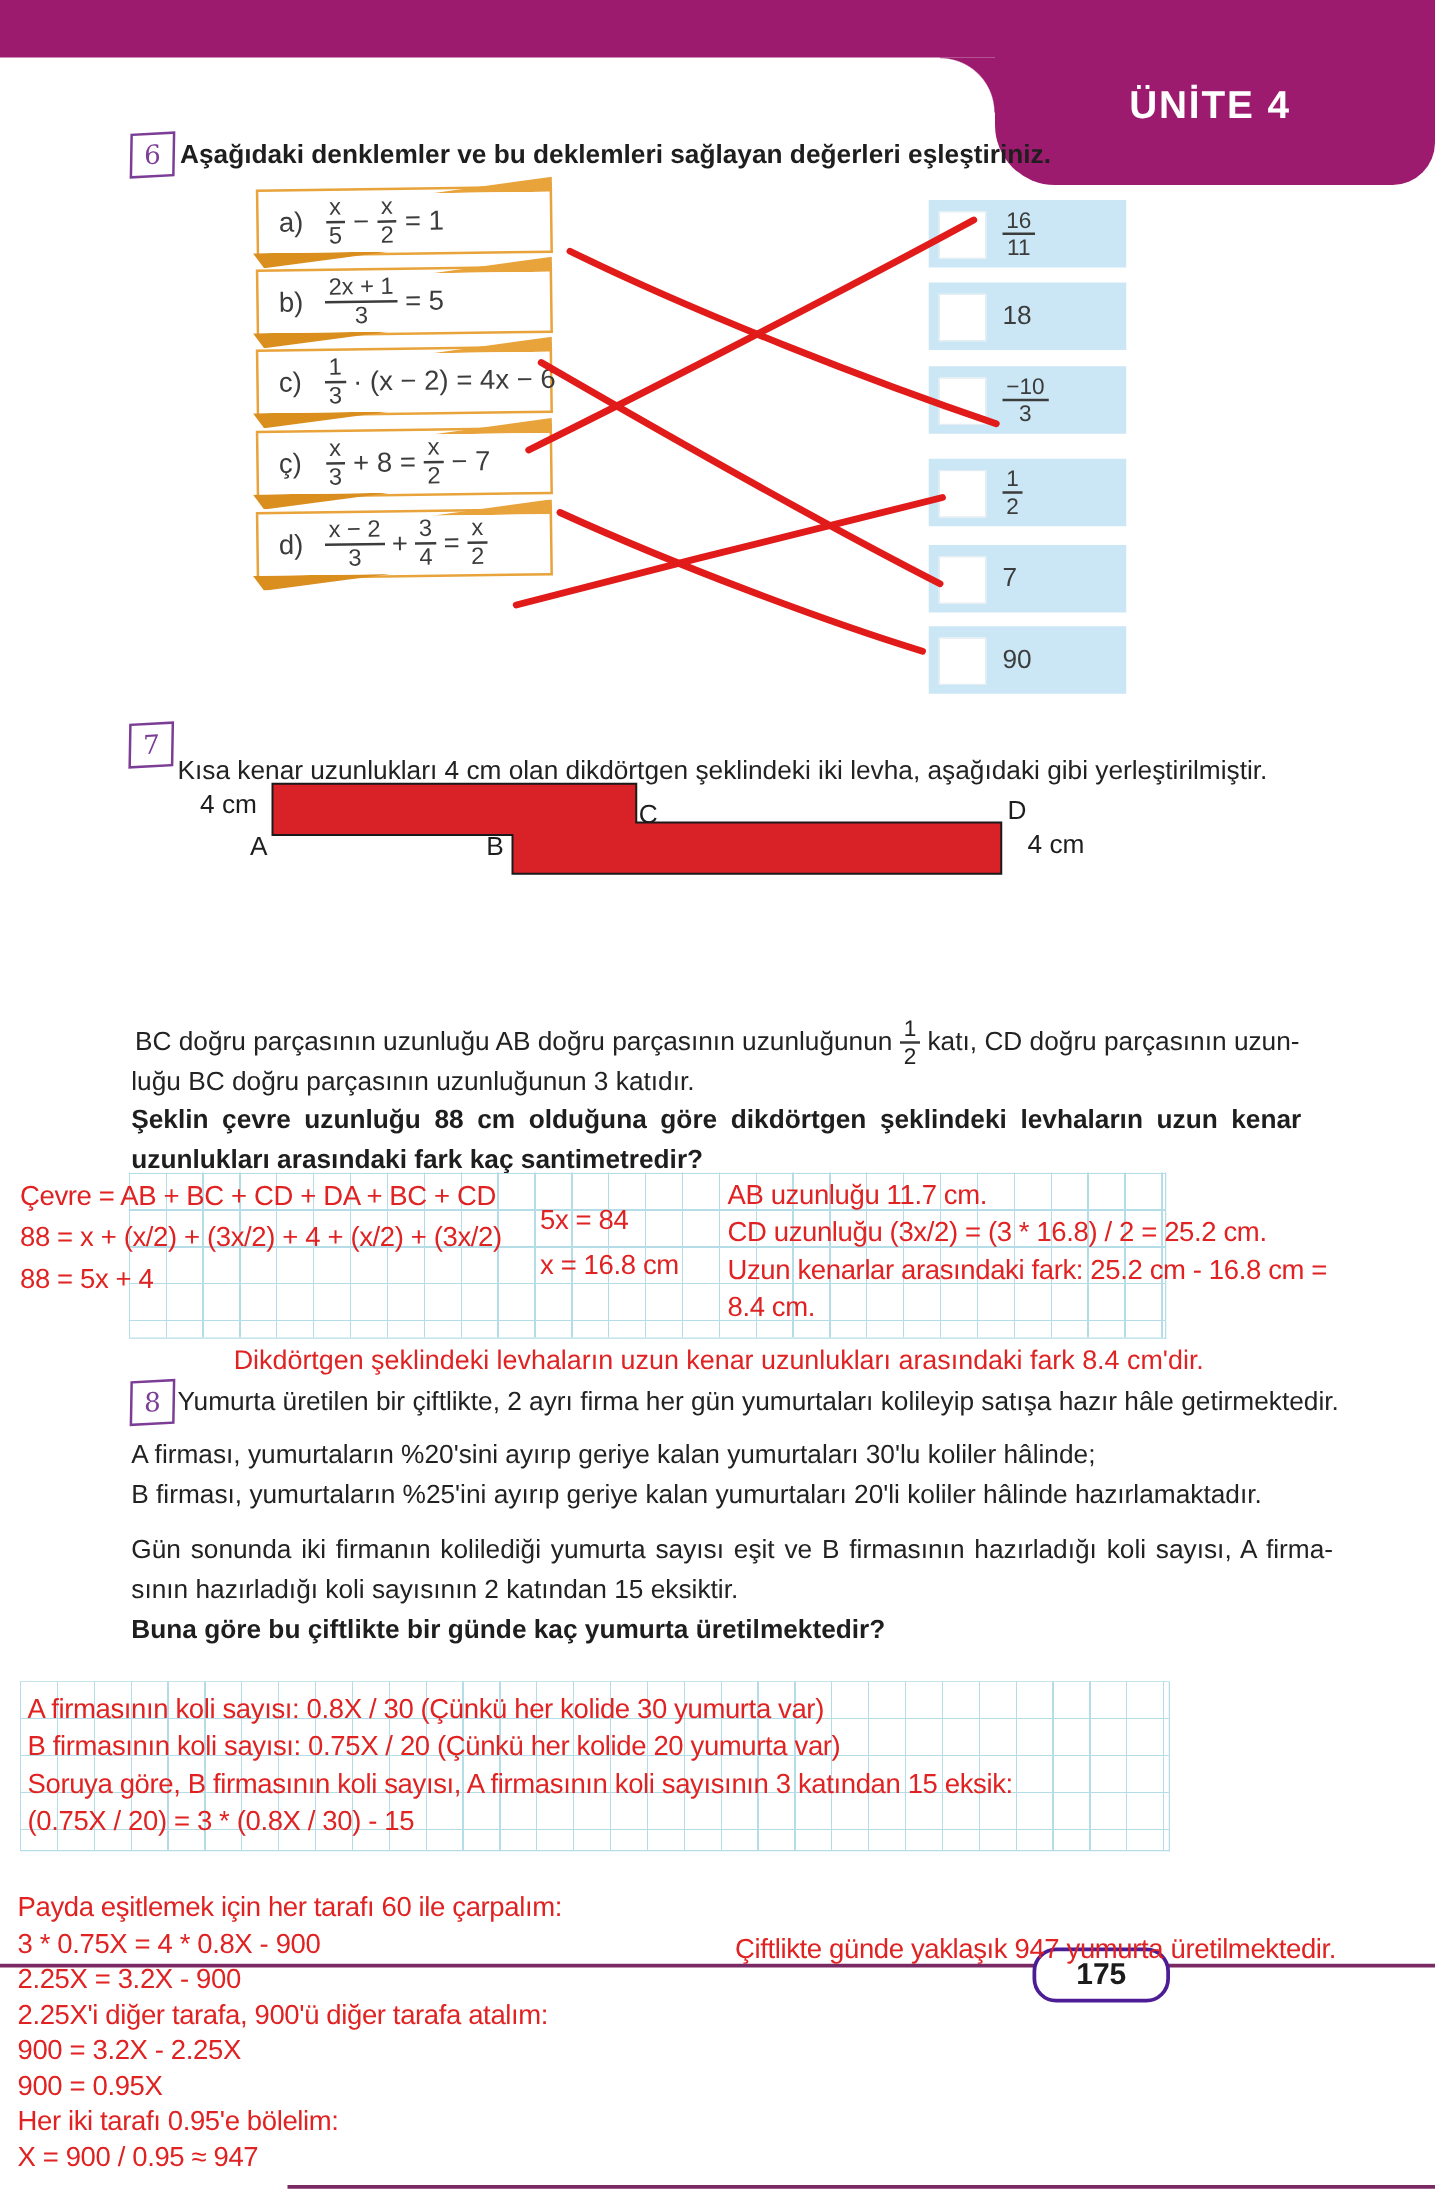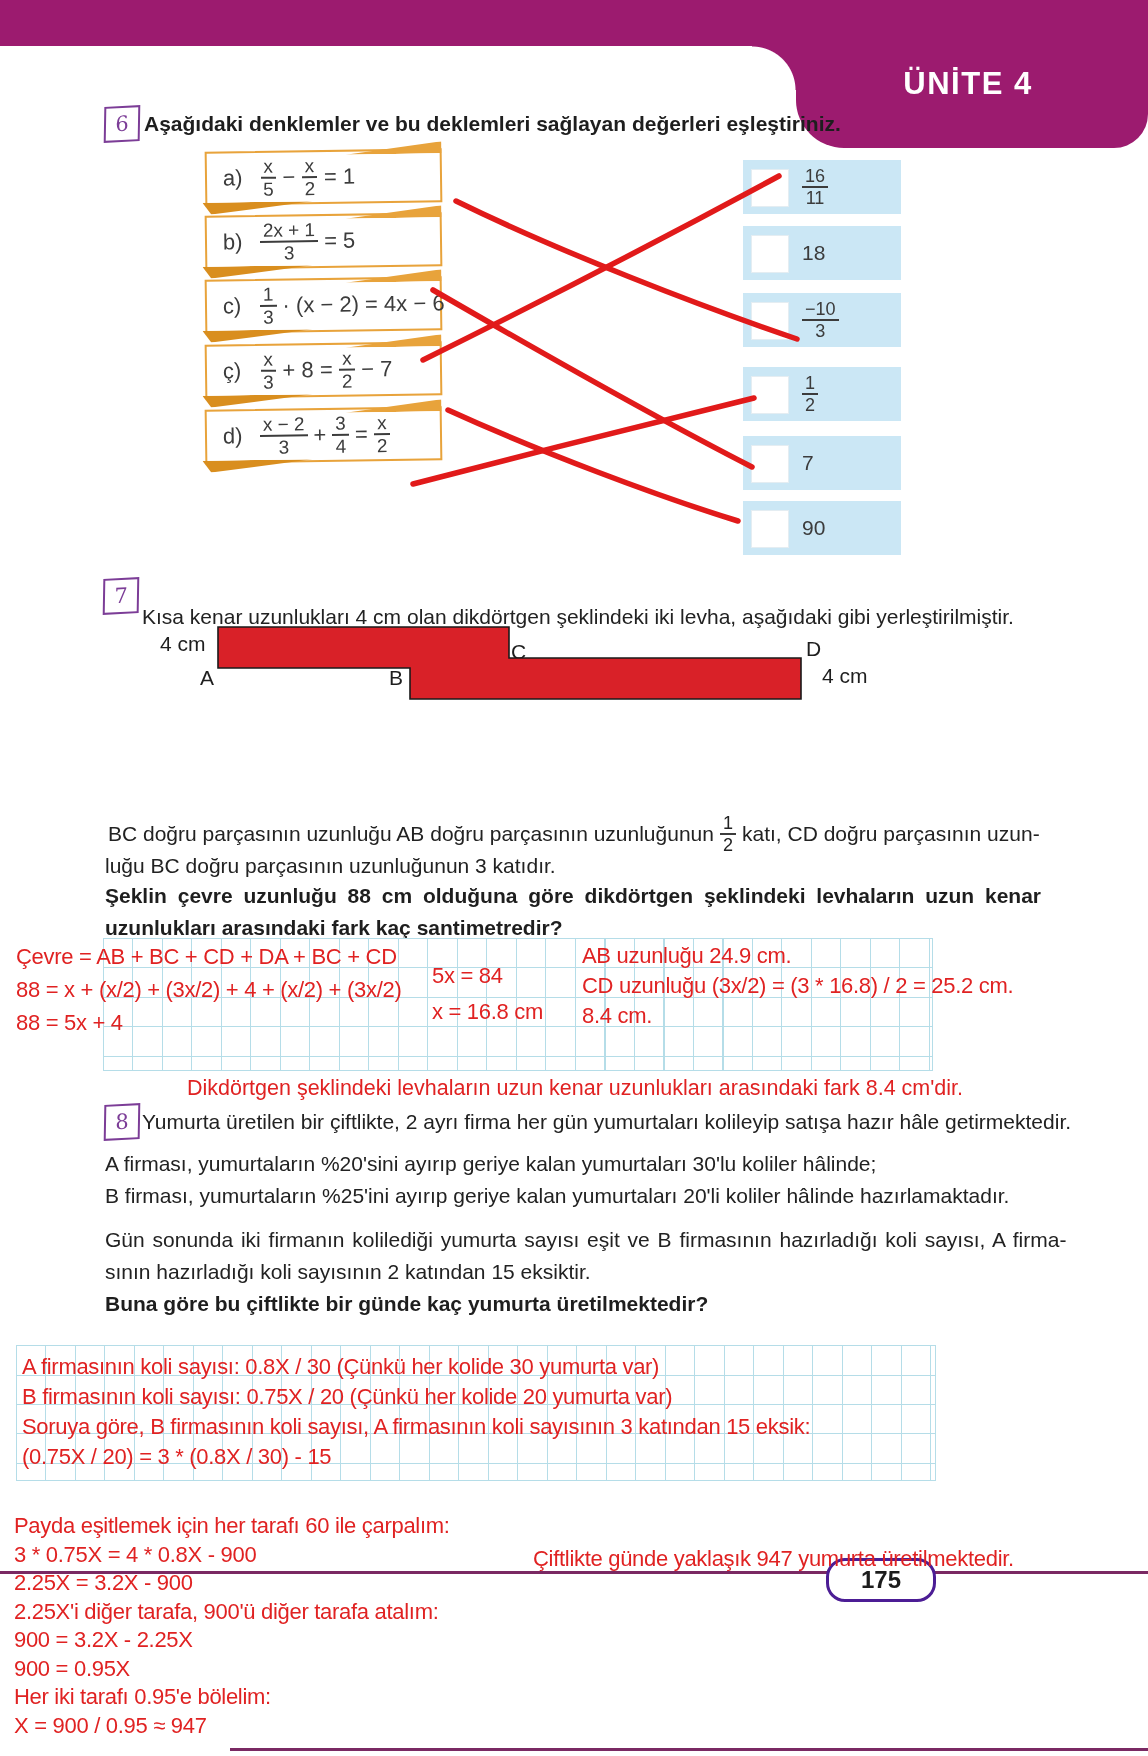--- a/index.html
+++ b/index.html
@@ -227,22 +227,23 @@
   <div class="abs pen pen33" style="left:16px;top:940px;">
     <div>Çevre = AB + BC + CD + DA + BC + CD</div>
     <div>88 = x + (x/2) + (3x/2) + 4 + (x/2) + (3x/2)</div>
     <div>88 = 5x + 4</div>
   </div>
   <div class="abs pen" style="left:432px;top:946px;margin-top:12px;">
     <div style="height:36px;line-height:36px;">5x = 84</div>
     <div style="height:36px;line-height:36px;">x = 16.8 cm</div>
   </div>
   <div class="abs pen" style="left:582px;top:941px;">
-    <div>AB uzunluğu 24.9 cm.</div>
+    <div>AB uzunluğu 11.7 cm.</div>
     <div>CD uzunluğu (3x/2) = (3 * 16.8) / 2 = 25.2 cm.</div>
+    <div>Uzun kenarlar arasındaki fark: 25.2 cm - 16.8 cm =</div>
     <div>8.4 cm.</div>
   </div>
   <div class="abs pen-center" style="left:105px;top:1076px;width:940px;">Dikdörtgen şeklindeki levhaların uzun kenar uzunlukları arasındaki fark 8.4 cm'dir.</div>
 
   <div class="abs qbadge" style="left:104px;top:1104px;">
     <span>8</span>
   </div>
   <div class="abs qtext" style="left:142px;top:1110px;">Yumurta üretilen bir çiftlikte, 2 ayrı firma her gün yumurtaları kolileyip satışa hazır hâle getirmektedir.</div>
   <div class="abs qtext" style="left:105px;top:1152px;">A firması, yumurtaların %20'sini ayırıp geriye kalan yumurtaları 30'lu koliler hâlinde;</div>
   <div class="abs qtext" style="left:105px;top:1184px;">B firması, yumurtaların %25'ini ayırıp geriye kalan yumurtaları 20'li koliler hâlinde hazırlamaktadır.</div>
@@ -266,21 +267,21 @@
     <div>900 = 3.2X - 2.25X</div>
     <div>900 = 0.95X</div>
     <div>Her iki tarafı 0.95'e bölelim:</div>
     <div>X = 900 / 0.95 ≈ 947</div>
   </div>
 
   <div class="abs foot-line"></div>
   <div class="abs page-pill">
     <span>175</span>
   </div>
-  <div class="abs pen" style="left:533px;top:1546px;z-index:7;">Çiftlikte günde yaklaşık 947 yumurta üretilmektedir.</div>
+  <div class="abs pen" style="left:588px;top:1546px;z-index:7;">Çiftlikte günde yaklaşık 947 yumurta üretilmektedir.</div>
   <div class="abs bottom-line"></div>
 
   <svg class="overlay" width="1148" height="1756" viewBox="0 0 1148 1756" style="z-index:5;">
 
     <path d="M218,627 L509,627 L509,658 L801,658 L801,699 L410,699 L410,668 L218,668 Z" fill="#D92128" stroke="#1a1a1a" stroke-width="1.6"></path>
 
     <g stroke="#E11A1A" stroke-width="5.5" fill="none" stroke-linecap="round">
       <path d="M456,201 C560,252 700,306 797,339"></path>
       <path d="M779,176 C670,235 520,312 423,360"></path>
       <path d="M433,290 C540,352 660,420 752,467"></path>

